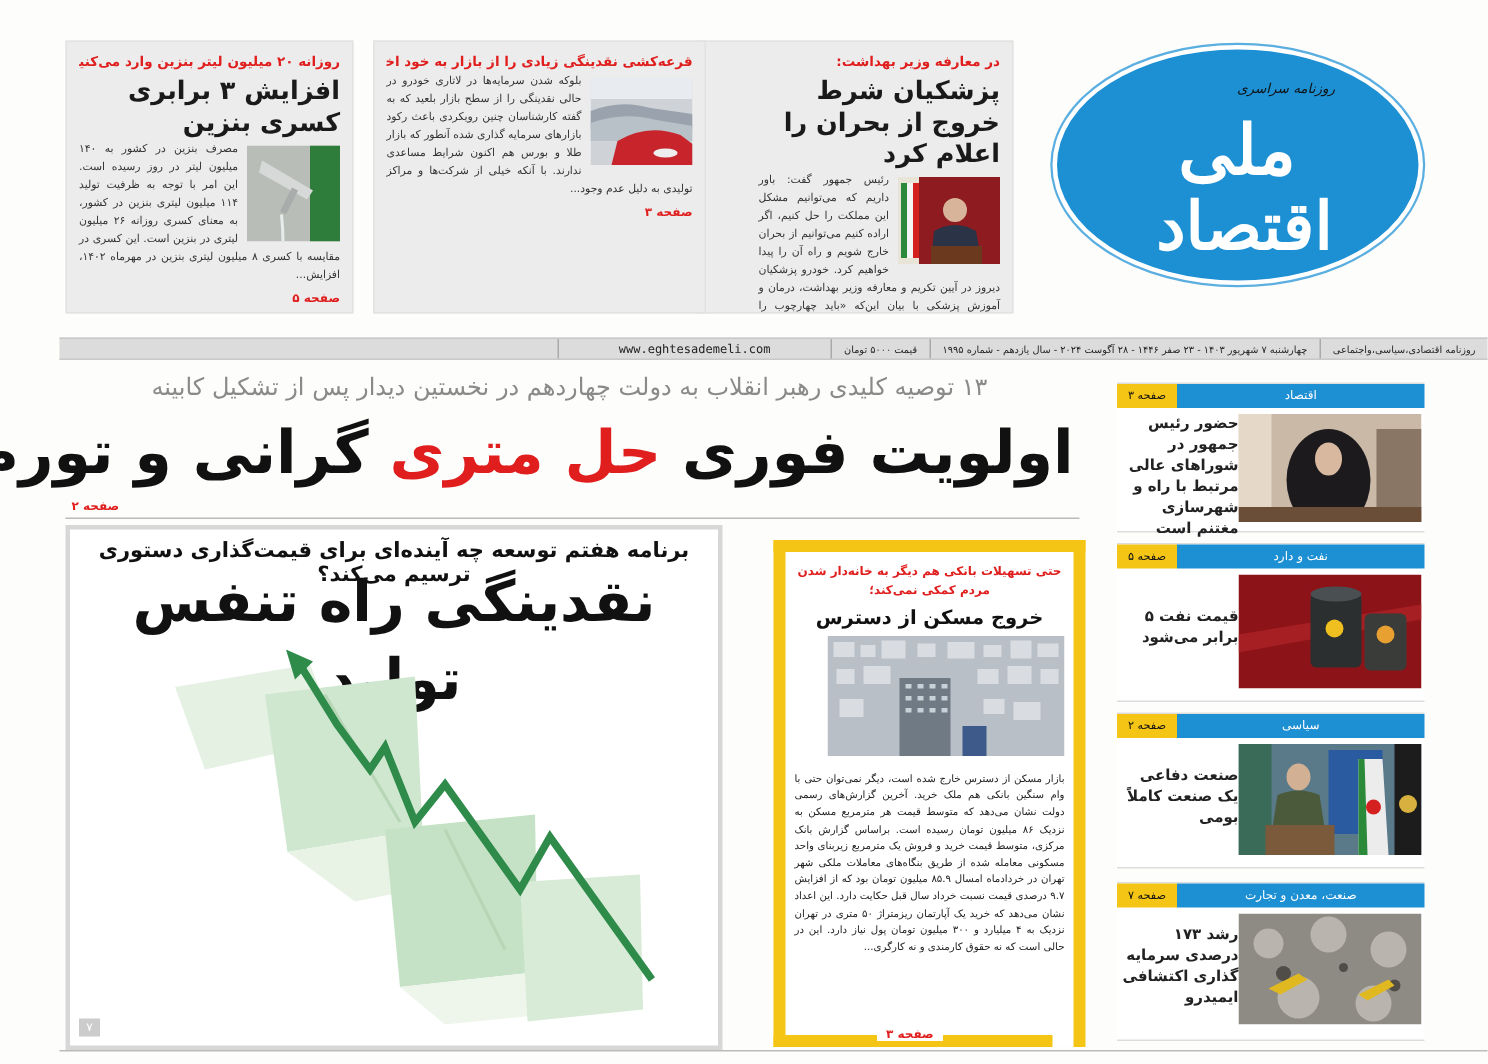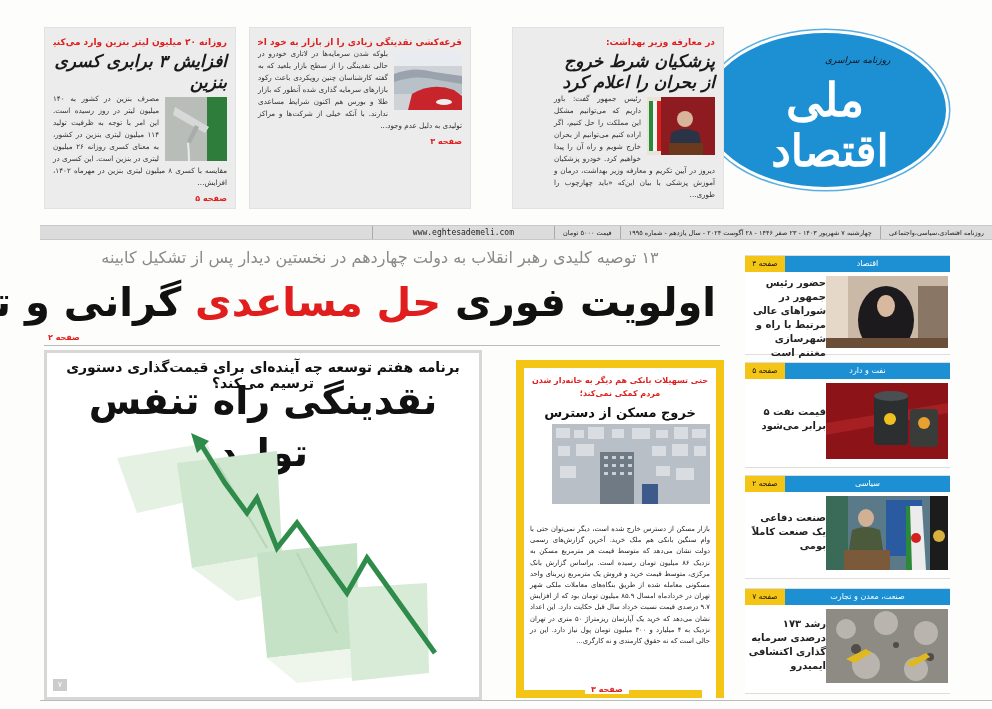--- a/index.html
+++ b/index.html
@@ -4,21 +4,21 @@
 <style>
   * { box-sizing: border-box; margin: 0; padding: 0; }
   html, body { width: 992px; height: 709px; background: #fdfdfb; overflow: hidden; }
   body { font-family: "DejaVu Sans", sans-serif; position: relative; direction: rtl; color: #222; }
 
   .abs { position: absolute; }
 
   
   .teaser { position: absolute; top: 27px; background: #ececec; border: 1px solid #e2e2e2; padding: 8px 8px 6px 8px; overflow: hidden; }
   .teaser .kicker { color: #e01e1e; font-weight: bold; font-size: 9px; line-height: 12px; white-space: nowrap; overflow: hidden; }
-  .teaser .title { font-weight: bold; font-size: 17px; line-height: 21px; color: #1a1a1a; margin-top: 3px; font-style: italic; }
+  .teaser .title { font-weight: bold; font-size: 17px; line-height: 21px; color: #1a1a1a; margin-top: 3px; }
   .teaser .body { font-size: 7.2px; line-height: 12px; color: #333; text-align: justify; }
   .teaser .thumb { float: right; margin-left: 6px; margin-top: 4px; }
   .teaser .page { color: #e01e1e; font-weight: bold; font-size: 8px; margin-top: 5px; }
 
   
   .logo { position: absolute; left: 702px; top: 30px; width: 247px; height: 160px; border-radius: 50%; background: #1d8fd3; border: 3px solid #fff; box-shadow: 0 0 0 1.5px #5aaee0; }
   .logo .small { position: absolute; top: 22px; left: 120px; font-size: 9px; color: #111; font-style: italic; }
   .logo .big1 { position: absolute; top: 40px; left: 20px; width: 200px; font-size: 46px; color: #fff; font-weight: bold; text-align: center; font-family: "DejaVu Serif", serif; }
   .logo .big2 { position: absolute; top: 92px; left: 30px; width: 190px; font-size: 44px; color: #fff; font-weight: bold; text-align: center; font-family: "DejaVu Serif", serif; }
 
@@ -38,21 +38,21 @@
   .mainbox { position: absolute; top: 350px; left: 44px; width: 438px; height: 350px; border: 3px solid #d7d7d7; background: #fff; }
   .mainbox .kicker { position: absolute; top: 6px; left: 0; width: 100%; text-align: center; font-size: 14px; font-weight: bold; color: #111; }
   .mainbox .title { position: absolute; top: 22px; left: 0; width: 100%; text-align: center; font-size: 38px; font-weight: bold; color: #111; line-height: 52px; }
   .mainbox .pg { position: absolute; left: 6px; bottom: 6px; width: 14px; height: 12px; background: #ccc; color: #fff; font-size: 8px; text-align: center; line-height: 12px; }
 
   
   .yellow { position: absolute; top: 360px; left: 516px; width: 208px; height: 338px; border: 8px solid #f5c516; border-top-width: 8px; border-bottom: none; background: #fff; }
   .yellow .kicker { color: #e01e1e; font-size: 8px; font-weight: bold; text-align: center; line-height: 13px; margin-top: 6px; padding: 0 2px; }
   .yellow .title { font-size: 13px; font-weight: bold; text-align: center; margin-top: 5px; color: #111; }
   .yellow .img { margin: 4px 6px 0 6px; height: 80px; }
-  .yellow .body { font-size: 6.8px; line-height: 11.2px; text-align: justify; padding: 20px 6px 0 6px; color: #222; }
+  .yellow .body { font-size: 6.8px; line-height: 11.2px; text-align: justify; padding: 10px 6px 0 6px; color: #222; }
   .yellow-bottom { position: absolute; top: 690px; left: 516px; width: 186px; height: 8px; background: #f5c516; }
   .yellow-page { position: absolute; top: 685px; left: 585px; background: #fff; padding: 0 6px; color: #e01e1e; font-size: 8px; font-weight: bold; }
 
   
   .side { position: absolute; left: 745px; width: 205px; background: #fff; border-top: 1px solid #ddd; border-bottom: 1px solid #ddd; }
   .side .bar { display: flex; height: 16px; }
   .side .bar .sec { flex: 1; background: #1d8fd3; color: #fff; font-size: 8px; text-align: center; line-height: 16px; }
   .side .bar .pg { width: 40px; background: #f5c516; color: #111; font-size: 7.5px; text-align: center; line-height: 16px; }
   .side .content { display: flex; padding: 4px 2px 4px 0; }
   .side .thumb { width: 122px; height: 72px; flex-shrink: 0; }
@@ -62,21 +62,21 @@
 </style>
 </head>
 <body>
 
 <div class="logo">
   <div class="small">روزنامه سراسری</div>
   <div class="big1">ملی</div>
   <div class="big2">اقتصاد</div>
 </div>
 
-<div class="teaser" style="left:512px; width:212px; height:182px;padding-left:41px;">
+<div class="teaser" style="left:464px; width:212px; height:182px;padding-left:41px;">
   <div class="kicker">در معارفه وزیر بهداشت:</div>
   <div class="title">پزشکیان شرط خروج از بحران را اعلام کرد</div>
   <div class="thumb">
     <svg width="68" height="58" viewBox="0 0 68 58">
       <rect width="68" height="58" fill="#8e1b1f"></rect>
       <rect x="0" y="0" width="14" height="58" fill="#e9e4d8"></rect>
       <rect x="2" y="4" width="4" height="50" fill="#2a8a3a"></rect>
       <rect x="6" y="4" width="4" height="50" fill="#f4f4f4"></rect>
       <rect x="10" y="4" width="4" height="50" fill="#d52020"></rect>
       <circle cx="38" cy="22" r="8" fill="#d8b59a"></circle>
@@ -122,21 +122,21 @@
 
 <div class="infobar">
   <div class="seg">روزنامه اقتصادی،سیاسی،واجتماعی</div>
   <div class="seg">چهارشنبه ۷ شهریور ۱۴۰۳ - ۲۳ صفر ۱۴۴۶ - ۲۸ آگوست ۲۰۲۴ - سال یازدهم - شماره ۱۹۹۵</div>
   <div class="seg">قیمت ۵۰۰۰ تومان</div>
   <div class="seg url">www.eghtesademeli.com</div>
 </div>
 
 <div class="subhead">۱۳ توصیه کلیدی رهبر انقلاب به دولت چهاردهم در نخستین دیدار پس از تشکیل کابینه</div>
 <div class="headline">
-  <span>اولویت فوری </span><span class="red">حل مساعدی</span><span> گرانی و تورم است</span>
+  <span>اولویت فوری </span><span class="red">حل متری</span><span> گرانی و تورم است</span>
 </div>
 <div class="hl-page">صفحه ۲</div>
 <div class="hl-rule"></div>
 
 <div class="mainbox">
   <div class="kicker">برنامه هفتم توسعه چه آینده‌ای برای قیمت‌گذاری دستوری ترسیم می‌کند؟</div>
   <div class="title">نقدینگی راه تنفس تولید</div>
   <svg class="abs" style="left:50px; top:80px;" width="340" height="250" viewBox="0 0 340 250">
 
     <polygon points="20,25 110,10 130,60 40,80" fill="#e4f1e3"></polygon>

